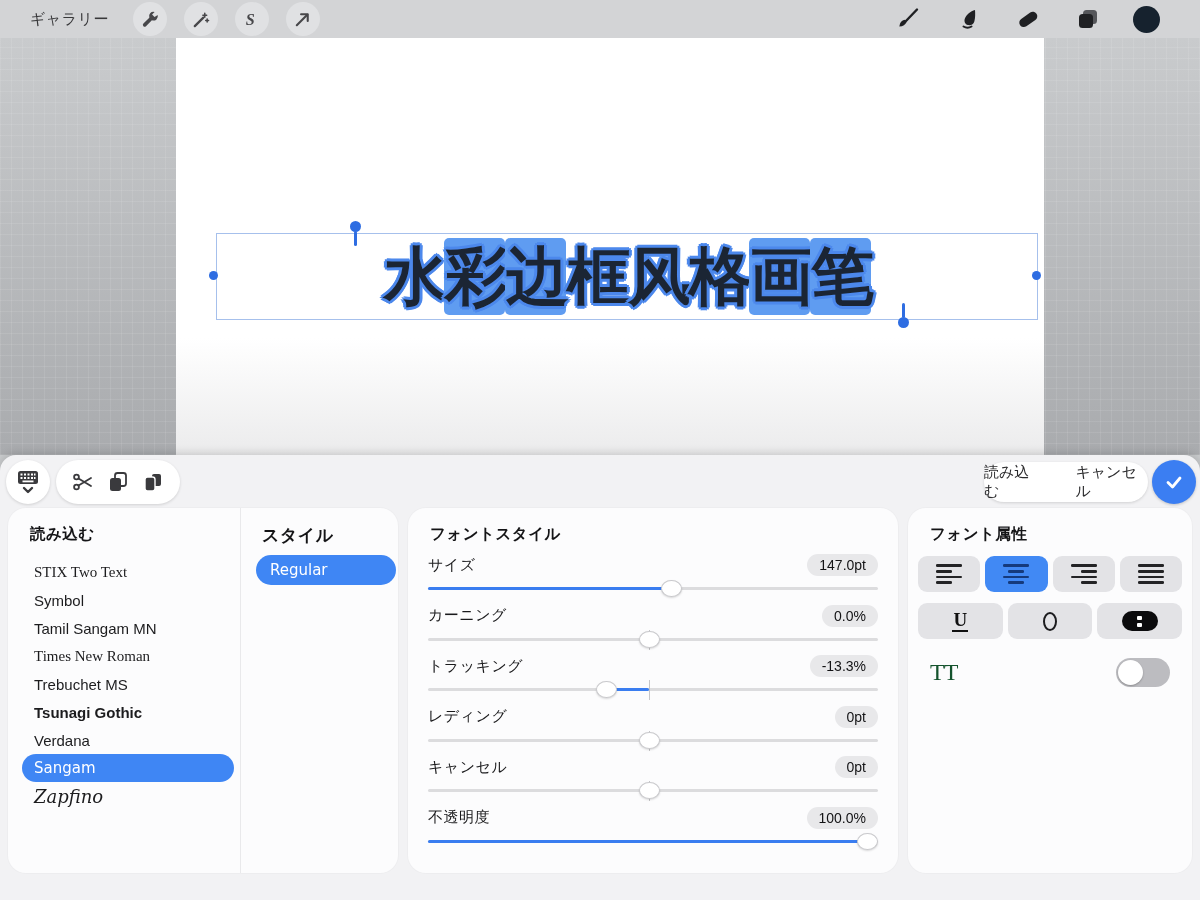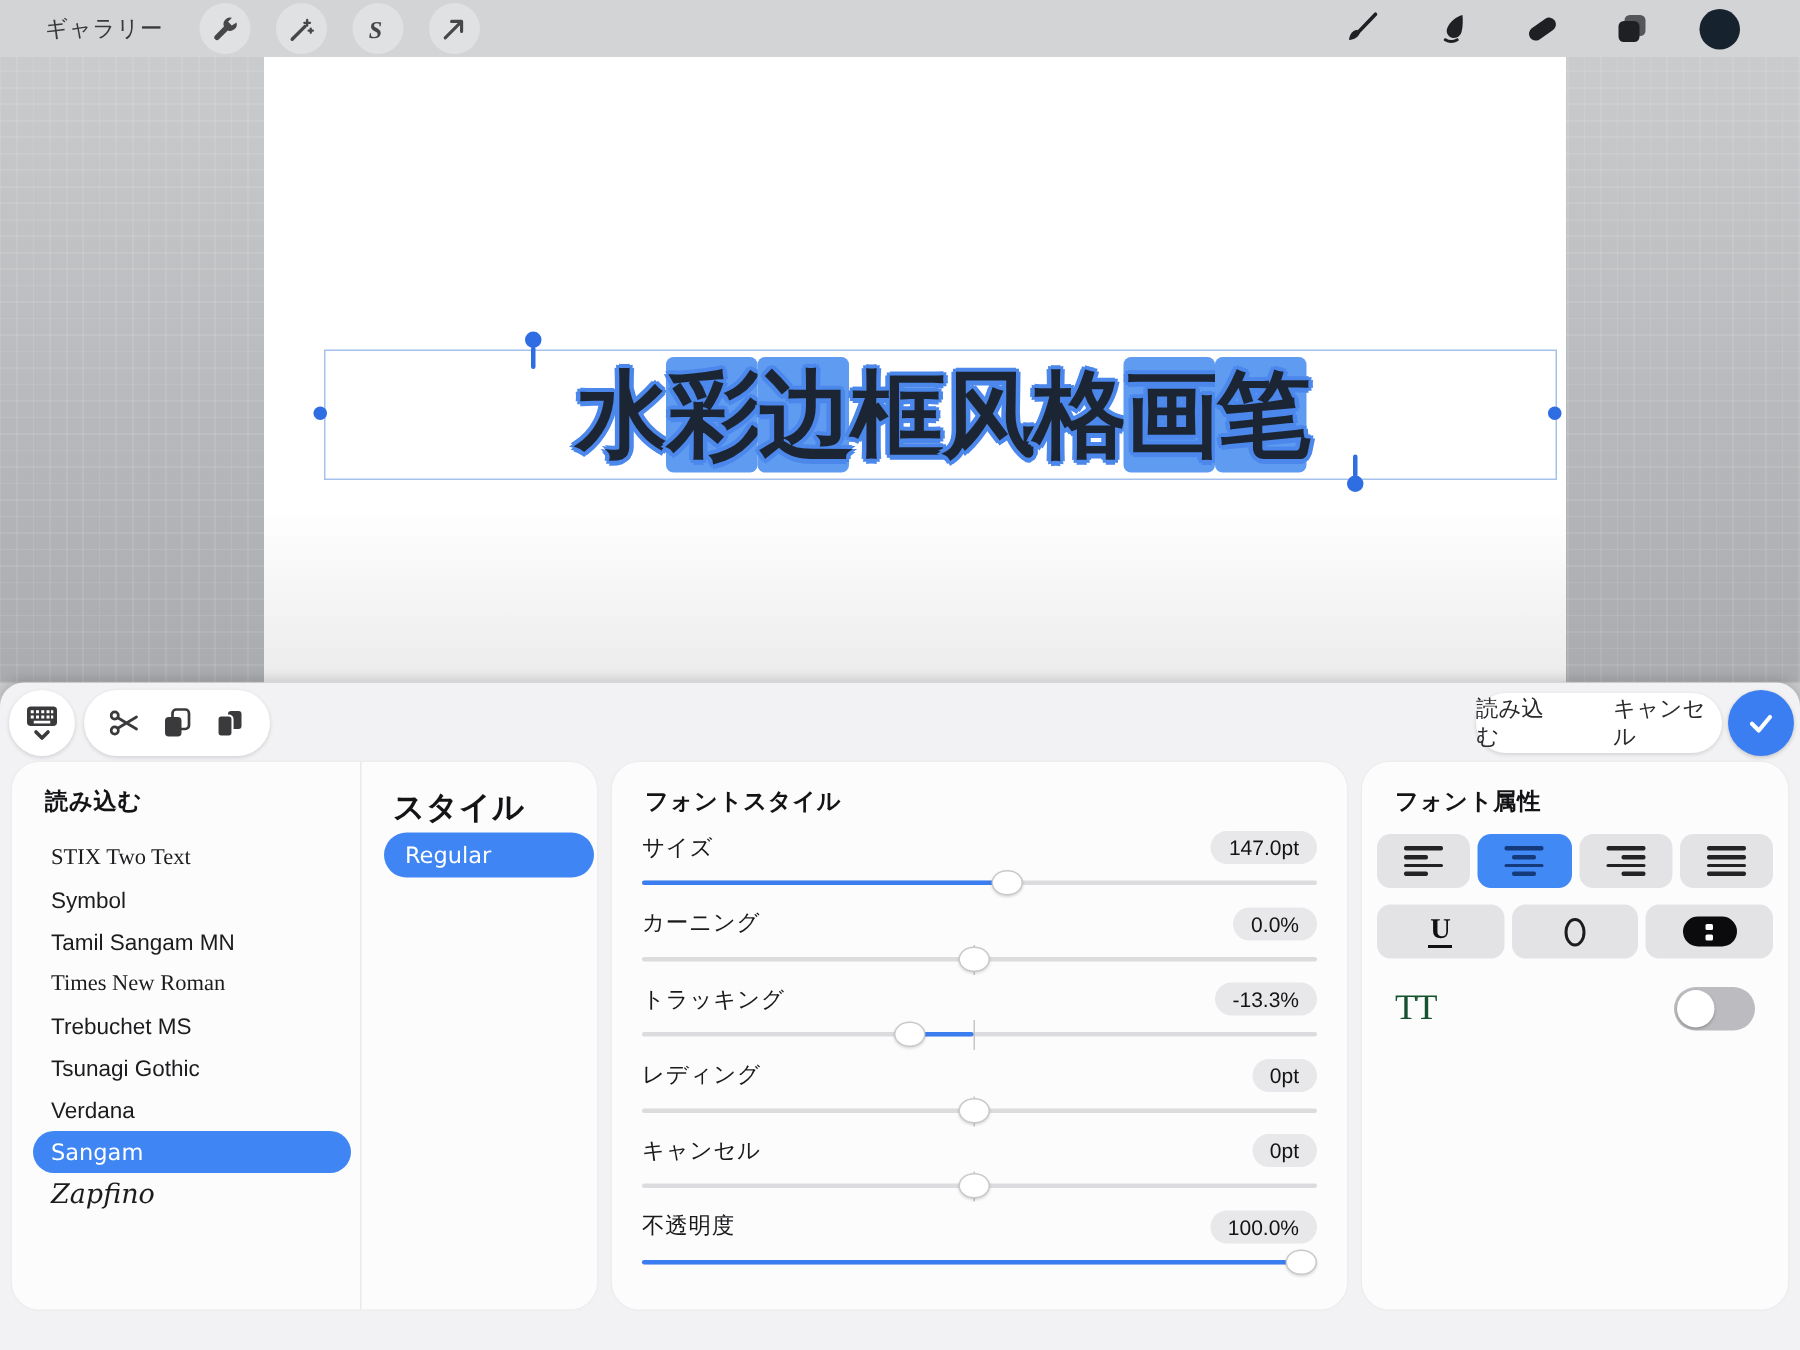--- a/index.html
+++ b/index.html
@@ -77,26 +77,26 @@
     box-shadow:0 0 0 1px rgba(0,0,0,.02);}
   .panel h3{margin:0;padding:16px 22px 0;font-size:15.5px;font-weight:bold;color:#141416;letter-spacing:.5px;}
   .panel-fonts{left:8px;width:390px;}
   .panel-fontstyle{left:408px;width:490px;}
   .panel-attrs{left:908px;width:284px;}
   .v-div{position:absolute;left:232px;top:0;bottom:0;width:1px;background:#e9e9eb;}
   
   .font-list{position:absolute;left:14px;top:50px;width:212px;}
   .font-item{height:28px;display:flex;align-items:center;padding:0 12px;font-size:15px;color:#1c1c1e;border-radius:14px;}
   .font-item.f-serif{font-family:"Liberation Serif","DejaVu Serif",serif;}
-  .font-item.f-bold{font-weight:normal;}
+  .font-item.f-bold{font-weight:bold;}
   .font-item.f-hand{font-family:cursive,"DejaVu Sans",sans-serif;}
   .font-item.f-script{font-family:"DejaVu Serif",serif;font-style:italic;font-size:18px;}
   .font-item.sel{background:#3f86f4;color:#ffffff;}
   
-  .style-col-title{position:absolute;left:254px;top:16px;font-size:21px;font-weight:bold;color:#141416;letter-spacing:.5px;}
+  .style-col-title{position:absolute;left:254px;top:16px;font-size:17px;font-weight:bold;color:#141416;letter-spacing:.5px;}
   .style-pill{position:absolute;left:248px;top:47px;width:140px;height:30px;border-radius:15px;
     background:#3f86f4;color:#fff;display:flex;align-items:center;padding-left:14px;
     font-size:15px;font-family:cursive,"DejaVu Sans",sans-serif;box-sizing:border-box;}
   
   .sliders{position:absolute;left:20px;top:44px;width:450px;}
   .srow{height:50.5px;}
   .srow .lr{display:flex;align-items:center;justify-content:space-between;height:26px;}
   .srow .slabel{font-size:15px;color:#1a1a1c;letter-spacing:.5px;}
   .srow .sbadge{background:#e8e8ea;border-radius:12px;padding:3px 12px;font-size:14px;color:#131315;}
   .track-wrap{position:relative;height:18px;margin-top:2px;}

